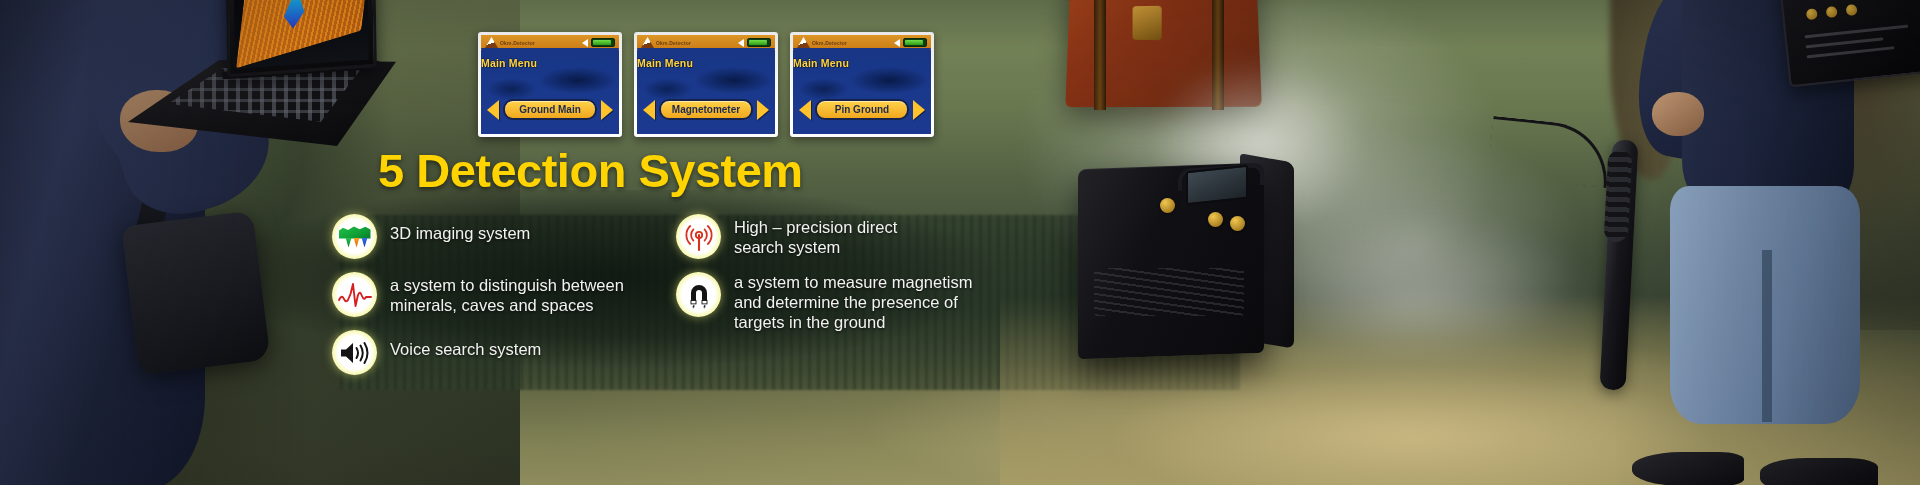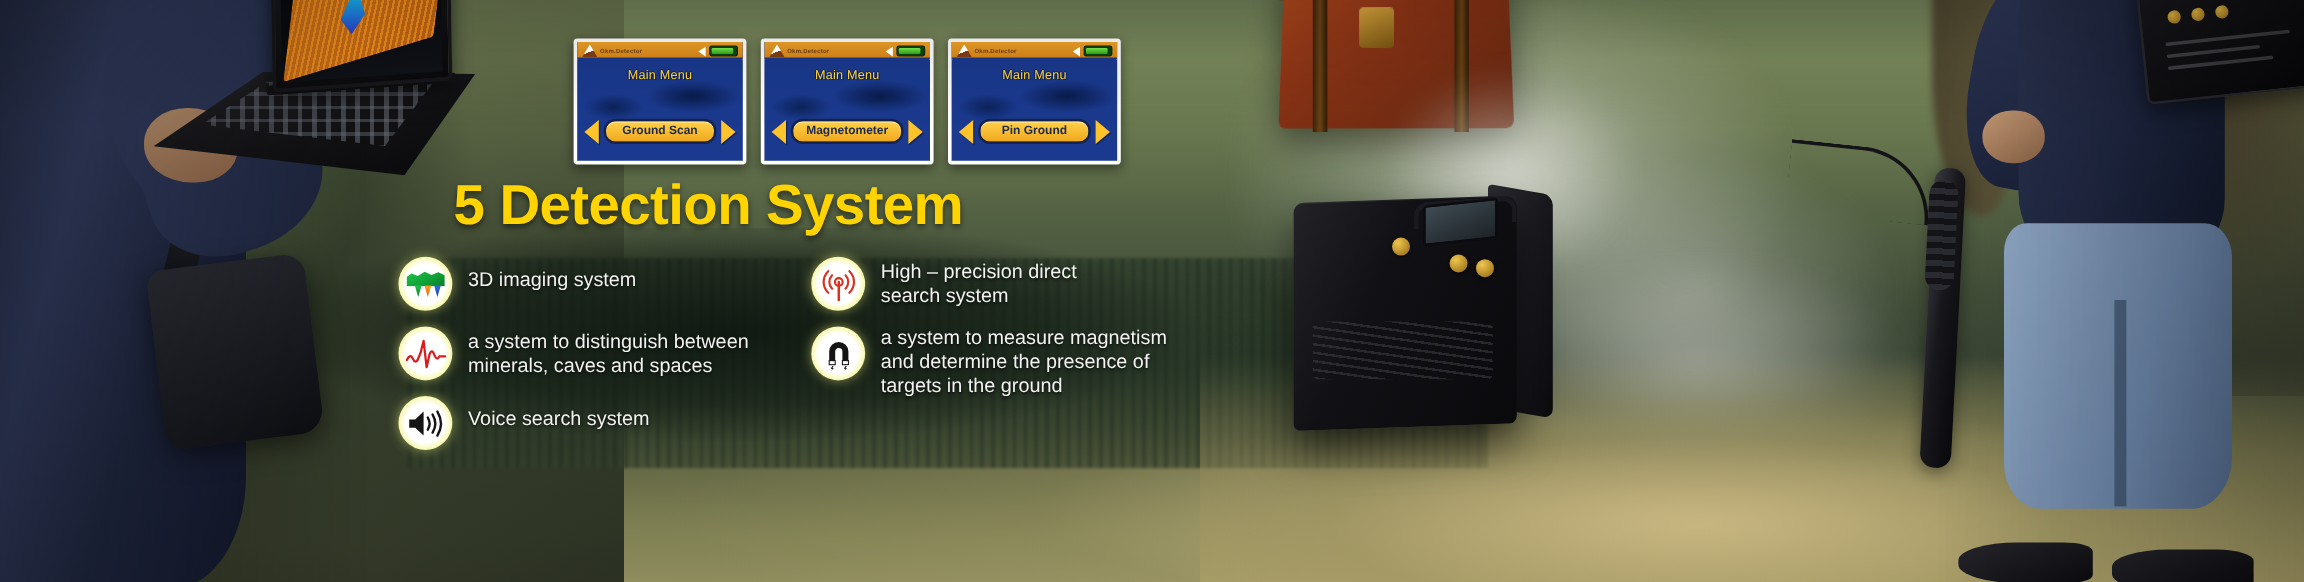--- a/index.html
+++ b/index.html
@@ -357,22 +357,22 @@
     background:linear-gradient(180deg,#6fe04a,#2f9a17); border-radius:1px;
   }
   .panel-terrain {
     position:absolute; left:0; right:0; top:22px; height:52px;
     background:
       radial-gradient(ellipse 40% 36% at 70% 45%, rgba(8,26,72,.95) 0%, rgba(27,58,143,0) 72%),
       radial-gradient(ellipse 26% 30% at 22% 62%, rgba(10,30,80,.85) 0%, rgba(27,58,143,0) 70%);
   }
   .panel-title {
     position:absolute; left:0; right:0; top:22px;
-    text-align:center;
-    font-size:10.5px; font-weight:normal; color:#ffd23c;
+    text-align:left;
+    font-size:10.5px; font-weight:bold; color:#ffd23c;
     text-shadow:1px 1px 0 #11224f, -1px 0 0 #11224f, 0 -1px 0 #11224f;
     letter-spacing:.2px;
     z-index:3;
   }
   .panel-select {
     position:absolute; left:6px; right:6px; bottom:14px;
     display:flex; align-items:center; justify-content:space-between; gap:4px;
     z-index:3;
   }
   .arrow-left, .arrow-right {
@@ -542,21 +542,21 @@
           <span class="panel-speaker"></span>
           <span class="panel-battery">
               <i></i>
             </span>
         </div>
       </div>
       <div class="panel-terrain"></div>
       <div class="panel-title">Main Menu</div>
       <div class="panel-select">
         <span class="arrow-left"></span>
-        <span class="panel-btn">Ground Scan</span>
+        <span class="panel-btn">Ground Main</span>
         <span class="arrow-right"></span>
       </div>
     </div>
 
     <div class="panel">
       <div class="panel-topbar">
         <div class="panel-logo">
           <span class="panel-logo-mark"></span>
           <span class="panel-logo-text">Okm.Detector</span>
         </div>

